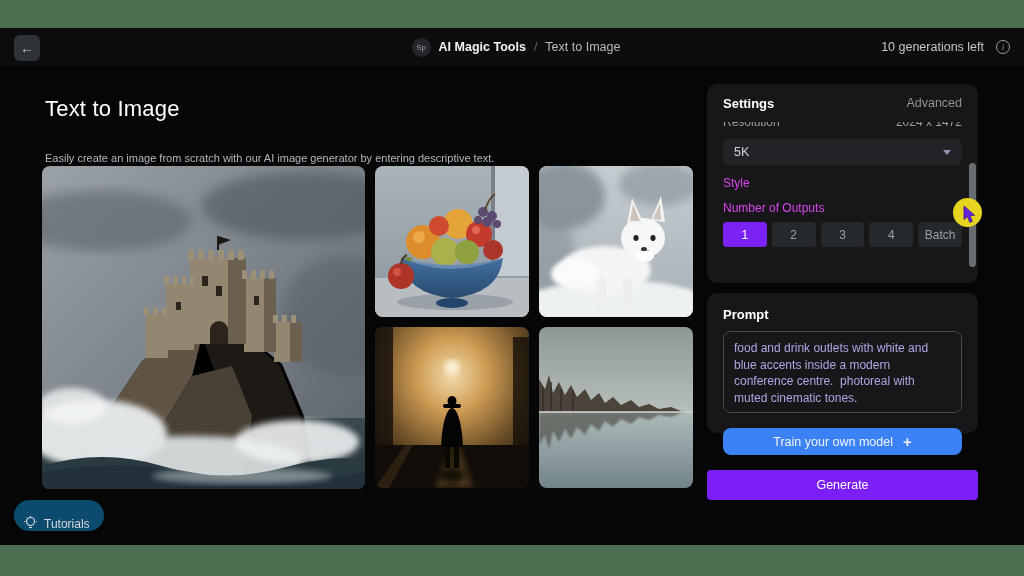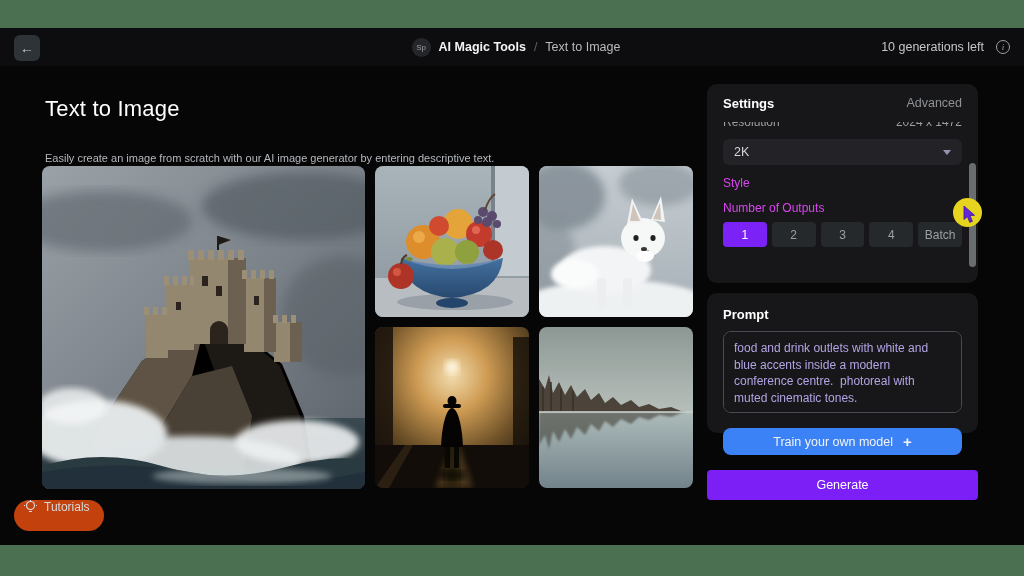--- a/index.html
+++ b/index.html
@@ -86,21 +86,21 @@
 
   
   .panel-scrollbar { position:absolute; left:969px; top:163px; width:7px; height:104px;
     background:#686d70; border-radius:4px; }
   .cursor-spot { position:absolute; left:953px; top:198px; width:29px; height:29px;
     border-radius:50%; background:#e6d41f; }
   .cursor-arrow { position:absolute; left:963px; top:206px; }
 
   
   .tutorials { position:absolute; left:14px; top:500px; height:31px; padding:0 14px 0 10px;
-    background:#c2410c; border-radius:16px; display:flex; align-items:flex-start; gap:7px;
+    background:#0c4a6e; border-radius:16px; display:flex; align-items:flex-end; gap:7px;
     color:#d6d9dc; font-size:12px; cursor:pointer; }
 </style>
 </head>
 <body>
 
 <div class="stage">
 
   <div class="letterbox top"></div>
   <div class="letterbox bottom"></div>
 
@@ -358,21 +358,21 @@
       <span class="card-title">Settings</span>
       <span class="advanced-link">Advanced</span>
     </div>
     <div class="clip-row">
       <div class="inner">
         <span>Resolution</span>
         <span>2024 x 1472</span>
       </div>
     </div>
     <div class="select sel-res">
-      <span>2K</span>
+      <span>5K</span>
       <span class="caret"></span>
     </div>
     <div class="field-label">Style</div>
     <div class="field-label">Number of Outputs</div>
     <div class="outputs-row">
       <div class="out-btn selected">1</div>
       <div class="out-btn">2</div>
       <div class="out-btn">3</div>
       <div class="out-btn">4</div>
       <div class="out-btn">Batch</div>

